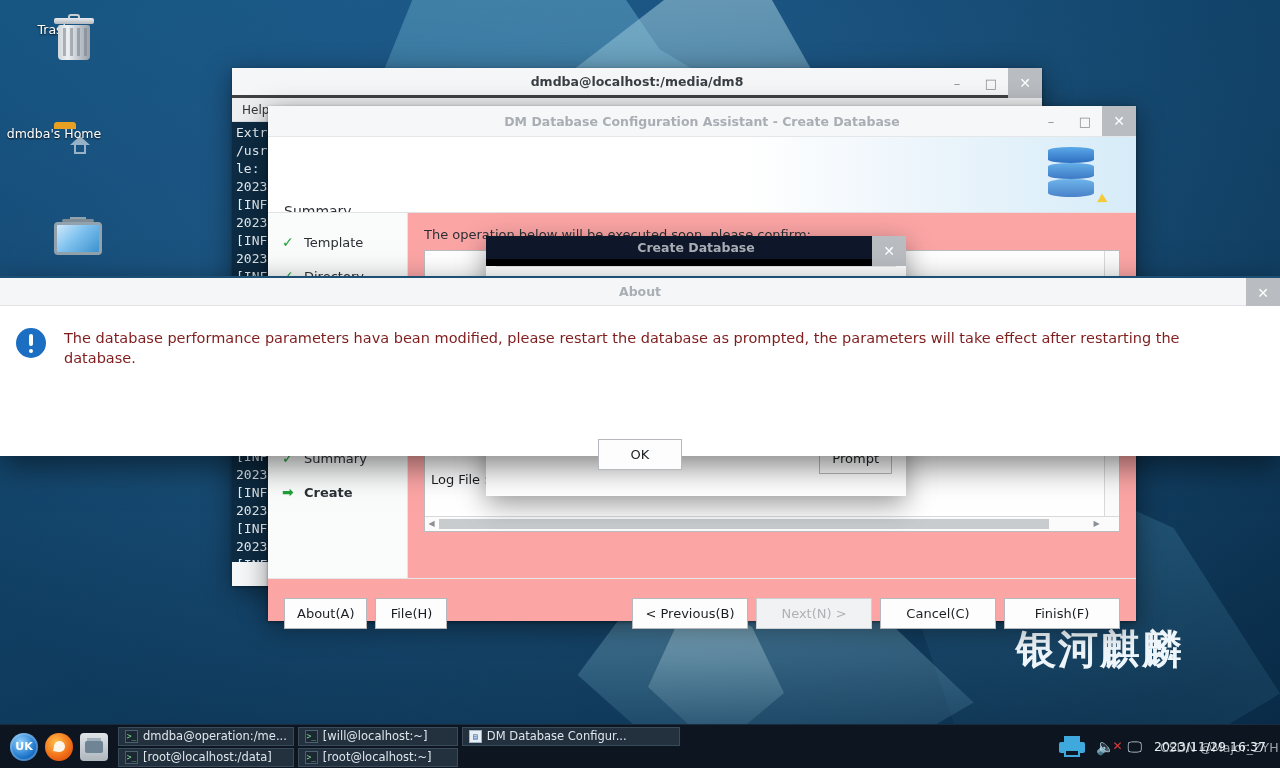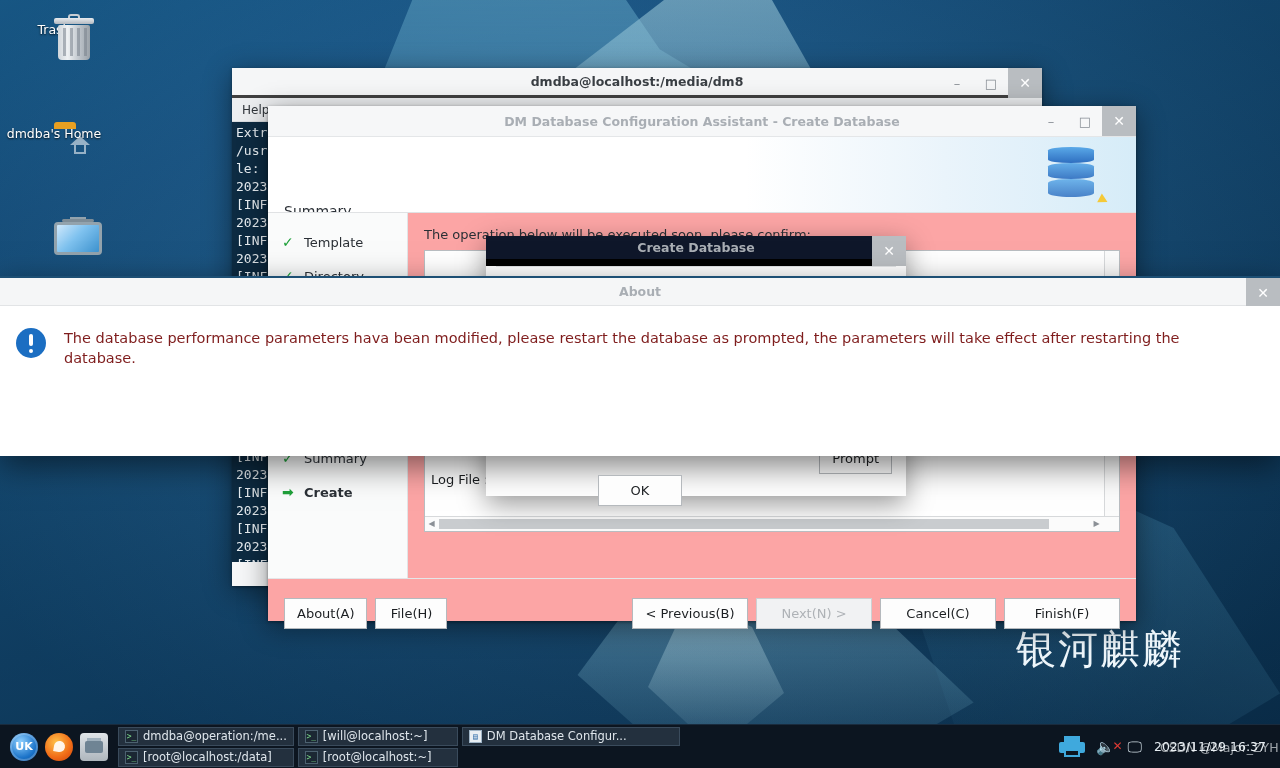--- a/index.html
+++ b/index.html
@@ -42,21 +42,21 @@
   }
   .vign { position: absolute; inset: 0;
     background: radial-gradient(ellipse at 50% 42%, rgba(255,255,255,.06), rgba(0,0,0,.22) 85%); }
 
   
   #kylin-logo {
     position: absolute; right: 96px; bottom: 96px; text-align: left;
     color: #eef6fb; pointer-events: none; user-select: none;
   }
   #kylin-logo .lat { font-size: 45px; font-weight: 700; letter-spacing: 1px; line-height: 40px; }
-  #kylin-logo .han { font-size: 40px; font-weight: 400; letter-spacing: 2px; line-height: 46px;
+  #kylin-logo .han { font-size: 40px; font-weight: 700; letter-spacing: 2px; line-height: 46px;
                      font-family: "DejaVu Sans", sans-serif; }
 
   
   .desk-icon {
     position: absolute; width: 108px; text-align: center; color: #fff;
     font-size: 12.5px; text-shadow: 0 1px 2px rgba(0,0,0,.85); line-height: 15px;
   }
   .desk-icon .glyph { display: block; margin: 0 auto 4px; }
 
   .trash-can { width: 40px; height: 42px; position: relative; }
@@ -164,21 +164,21 @@
   #prompt-body { position: relative; height: 150px; background: #fff; padding: 22px 40px 0 16px; }
   #prompt-row { display: flex; gap: 18px; align-items: flex-start; }
   #info-icon { width: 30px; height: 30px; border-radius: 50%; background: #1b6ec2;
     flex: 0 0 30px; position: relative; }
   #info-icon::before { content: ""; position: absolute; left: 13px; top: 6px;
     width: 4px; height: 12px; background: #fff; border-radius: 2px; }
   #info-icon::after { content: ""; position: absolute; left: 13px; top: 21px;
     width: 4px; height: 4px; background: #fff; border-radius: 50%; }
   #prompt-msg { font-size: 14.5px; color: #7f1d1d; line-height: 20px; max-width: 1150px; }
   #prompt-ok { position: absolute; left: 598px; top: 133px; width: 84px;
-    padding: 7px 12px; margin-top: 36px; }
+    padding: 7px 12px; }
 
   
   #taskbar { position: absolute; left: 0; bottom: 0; width: 1280px; height: 44px;
     background: #0c1520; border-top: 1px solid #1a2b3d; display: flex; align-items: center; }
   #launchers { display: flex; align-items: center; gap: 7px; padding: 0 10px; }
   .launcher { width: 28px; height: 28px; border-radius: 50%; position: relative; }
   .l-kylin { background: radial-gradient(circle at 38% 32%, #8fd0ff, #1a72c8 62%, #0d4d92);
     box-shadow: 0 0 0 2px rgba(255,255,255,.22) inset; display: flex; align-items: center;
     justify-content: center; color: #fff; font-size: 11px; font-weight: bold; }
   .l-fire { background: radial-gradient(circle at 40% 34%, #ffc24a, #f06a16 60%, #c9430c);

